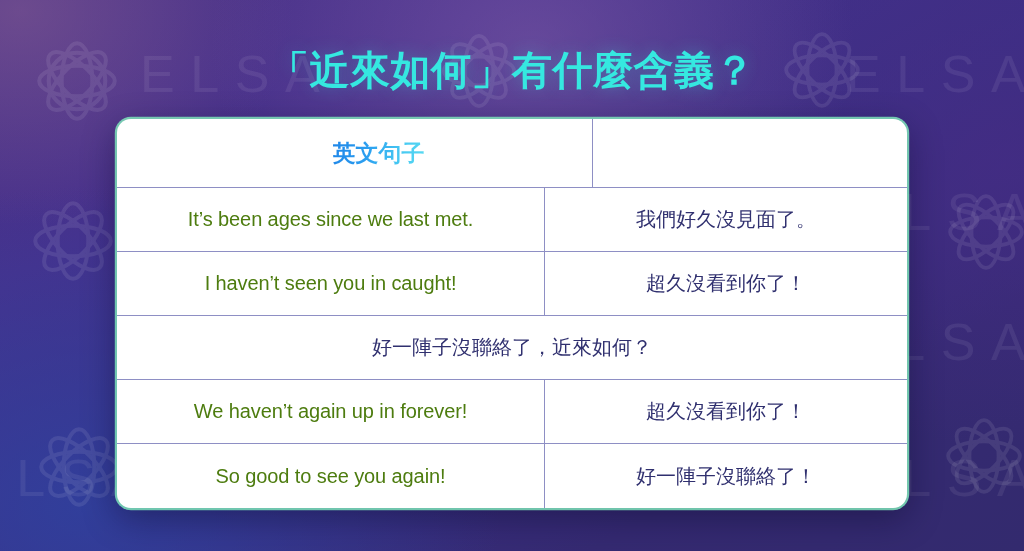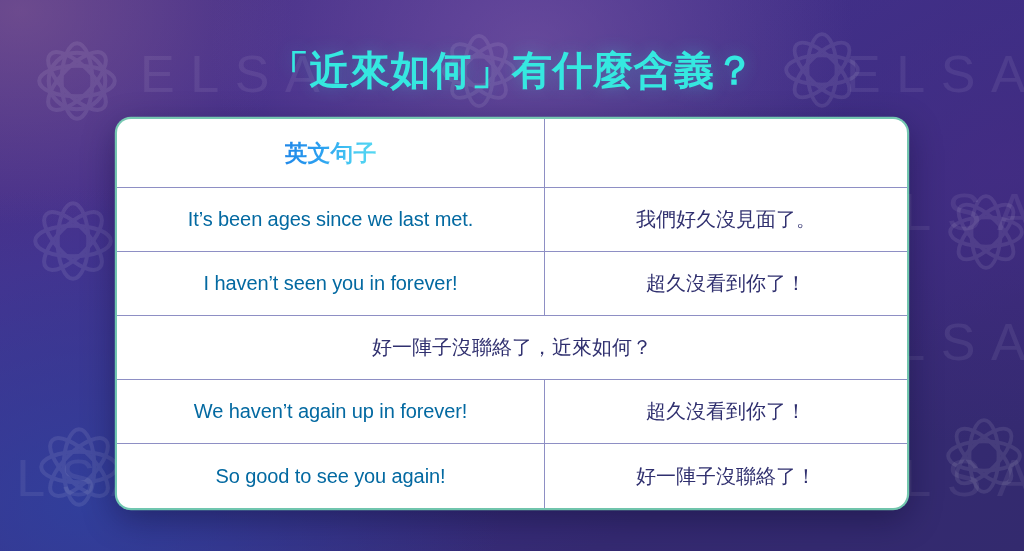--- a/index.html
+++ b/index.html
@@ -60,21 +60,21 @@
     overflow:hidden;
     display:flex;
     flex-direction:column;
   }
   .trow {
     display:flex;
     flex:0 0 auto;
     border-bottom:1.4px solid #8e8fc4;
   }
   .trow:last-child { border-bottom:none; }
-  .trow.head { height:69px; }
+  .trow.head { height:69px;padding-left:48px; }
   .trow.body { height:64px; }
   .tcell {
     display:flex;
     align-items:center;
     justify-content:center;
     padding:0 12px;
     text-align:center;
     white-space:nowrap;
   }
   .tcell.col-en { flex:0 0 428px; border-right:1.4px solid #8e8fc4; }
@@ -86,21 +86,21 @@
     font-size:23px;
     background:linear-gradient(100deg,#1f86e8 0%, #2b9ff0 38%, #46c8f2 72%, #59dbf2 100%);
     -webkit-background-clip:text;
     background-clip:text;
     color:transparent;
     -webkit-text-fill-color:transparent;
   }
   .en-text {
     font-family:"Liberation Sans", sans-serif;
     font-size:20px;
-    color:#0369a1;
+    color:#4d7c0f;
     letter-spacing:-0.1px;
   }
   .zh-text {
     font-family:"DejaVu Sans", "Liberation Sans", sans-serif;
     font-size:20px;
     color:#30306f;
   }
 </style>
 </head>
 <body>
@@ -190,21 +190,21 @@
       <div class="tcell col-en">
         <span class="en-text">It’s been ages since we last met.</span>
       </div>
       <div class="tcell col-zh">
         <span class="zh-text">我們好久沒見面了。</span>
       </div>
     </div>
 
     <div class="trow body">
       <div class="tcell col-en">
-        <span class="en-text">I haven’t seen you in forever!</span>
+        <span class="en-text">I haven’t seen you in caught!</span>
       </div>
       <div class="tcell col-zh">
         <span class="zh-text">超久沒看到你了！</span>
       </div>
     </div>
 
     <div class="trow body">
       <div class="tcell col-zh">
         <span class="zh-text">好一陣子沒聯絡了，近來如何？</span>
       </div>

